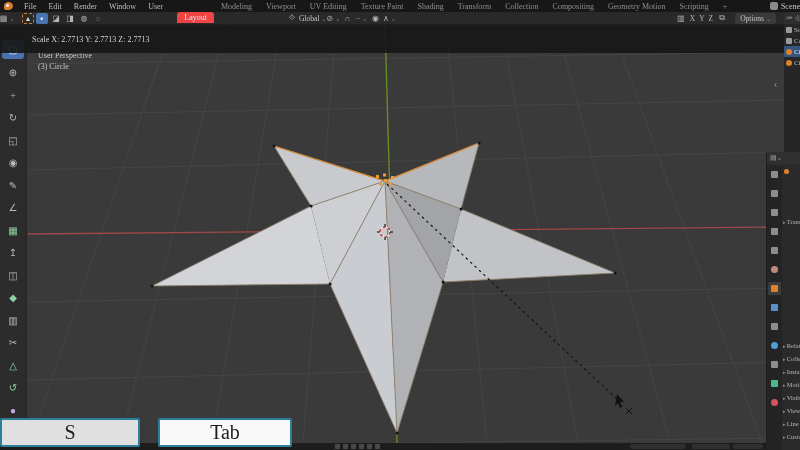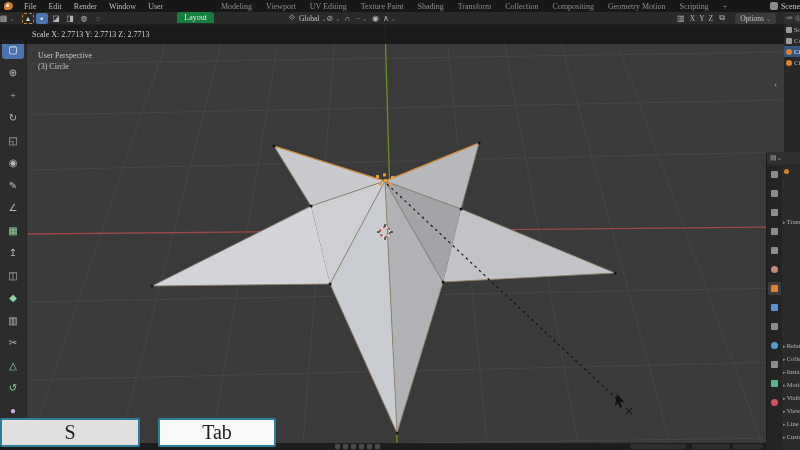--- a/index.html
+++ b/index.html
@@ -14,40 +14,40 @@
   #topbar { position:absolute; left:0; top:0; width:800px; height:12px;
             background:#171717; z-index:30; display:flex; align-items:center;
             font-size:8px; color:#bdbdbd; }
   .logo { width:9px; height:8px; margin:0 5px 0 4px; border-radius:50% 50% 50% 2px;
           background:#d77f2e; position:relative; flex:0 0 auto; }
   .logo::after { content:""; position:absolute; left:2px; top:2px; width:3px; height:3px;
                  border-radius:50%; background:#f5f5f5; }
   .menu-item { padding:0 6px; cursor:default; }
   #ws-tabs { display:flex; margin-left:8px; height:12px; align-items:center; color:#8f8f8f; }
   .ws-tab { padding:1px 7px; white-space:nowrap; }
-  .ws-tab.active { background:#15803d; color:#e8e8e8; border-radius:3px 3px 0 0;margin-top:23px; }
+  .ws-tab.active { background:#ef4444; color:#e8e8e8; border-radius:3px 3px 0 0;margin-top:23px; }
   #topbar-right { margin-left:auto; display:flex; align-items:center; color:#c8c8c8; }
   .scene-ico { width:8px; height:8px; background:#8a8a8a; border-radius:2px; margin-right:3px; }
 
   
   #vp-header { position:absolute; left:0; top:12px; width:784px; height:13px;
                background:#292929; z-index:25; display:flex; align-items:center;
                font-size:7.5px; color:#c6c6c6; border-bottom:1px solid #1f1f1f; }
   .hico { width:12px; height:11px; display:flex; align-items:center; justify-content:center;
           color:#b5b5b5; font-size:8px; margin:0 1px; border-radius:2px; }
   .hico.tool-dashed { border:1px dashed #c87f33; color:#d8d8d8; margin-left:8px; }
   .hico.blue { background:#4a74b0; color:#fff; }
   .chev::after { content:"⌄"; font-size:6px; color:#8f8f8f; margin-left:2px; }
   .hgroup { display:flex; align-items:center; margin-left:10px; }
   .mirror-btn { padding:0 2px; color:#b5b5b5; }
   .options { margin-left:6px; margin-right:8px; background:#3a3a3a; border-radius:3px;
              padding:1px 5px; }
 
   
-  #op-strip { position:absolute; left:0; top:25px; width:784px; height:19px;
+  #op-strip { position:absolute; left:0; top:25px; width:784px; height:28px;
               background:rgba(24,24,24,.92); z-index:20; display:flex; align-items:center;
               font-size:8px; color:#d5d5d5; padding-left:32px; }
 
   
   #vp-labels { position:absolute; left:38px; top:50px; z-index:6; font-size:8px;
                color:#c9c9c9; line-height:11px; }
 
   
   #toolbar { position:absolute; left:0; top:37px; width:27px; height:406px;
              background:#2c2c2c; z-index:10; border-right:1px solid #242424; }
@@ -101,21 +101,21 @@
               background:#1d1d1d; z-index:22; }
   .tl-play { position:absolute; left:335px; top:1px; width:85px; height:5px; display:flex; gap:3px; }
   .tl-play span { width:5px; height:5px; background:#4a4a4a; border-radius:1px; }
   .tl-box { position:absolute; top:1px; height:5px; background:#2f2f2f; border-radius:2px; }
 
   
   .keycap { position:absolute; top:418px; height:29px; z-index:40; border:2px solid #2c7f9b;
             border-radius:2px; display:flex; align-items:center; justify-content:center;
             font-size:20px; color:#1c1c1c; }
   #key-s   { left:0; width:140px; background:#e0e0e0; }
-  #key-tab { left:158px; width:118px; background:#f9f9f9; }
+  #key-tab { left:158px; width:134px; background:#f9f9f9; }
 </style>
 </head>
 <body>
 
 <div id="stage">
 
   <svg id="viewport-svg" width="800" height="450" viewBox="0 0 800 450">
 
     <g stroke="#454545" stroke-width="1">
       <line x1="28" y1="64" x2="783" y2="52"></line>

